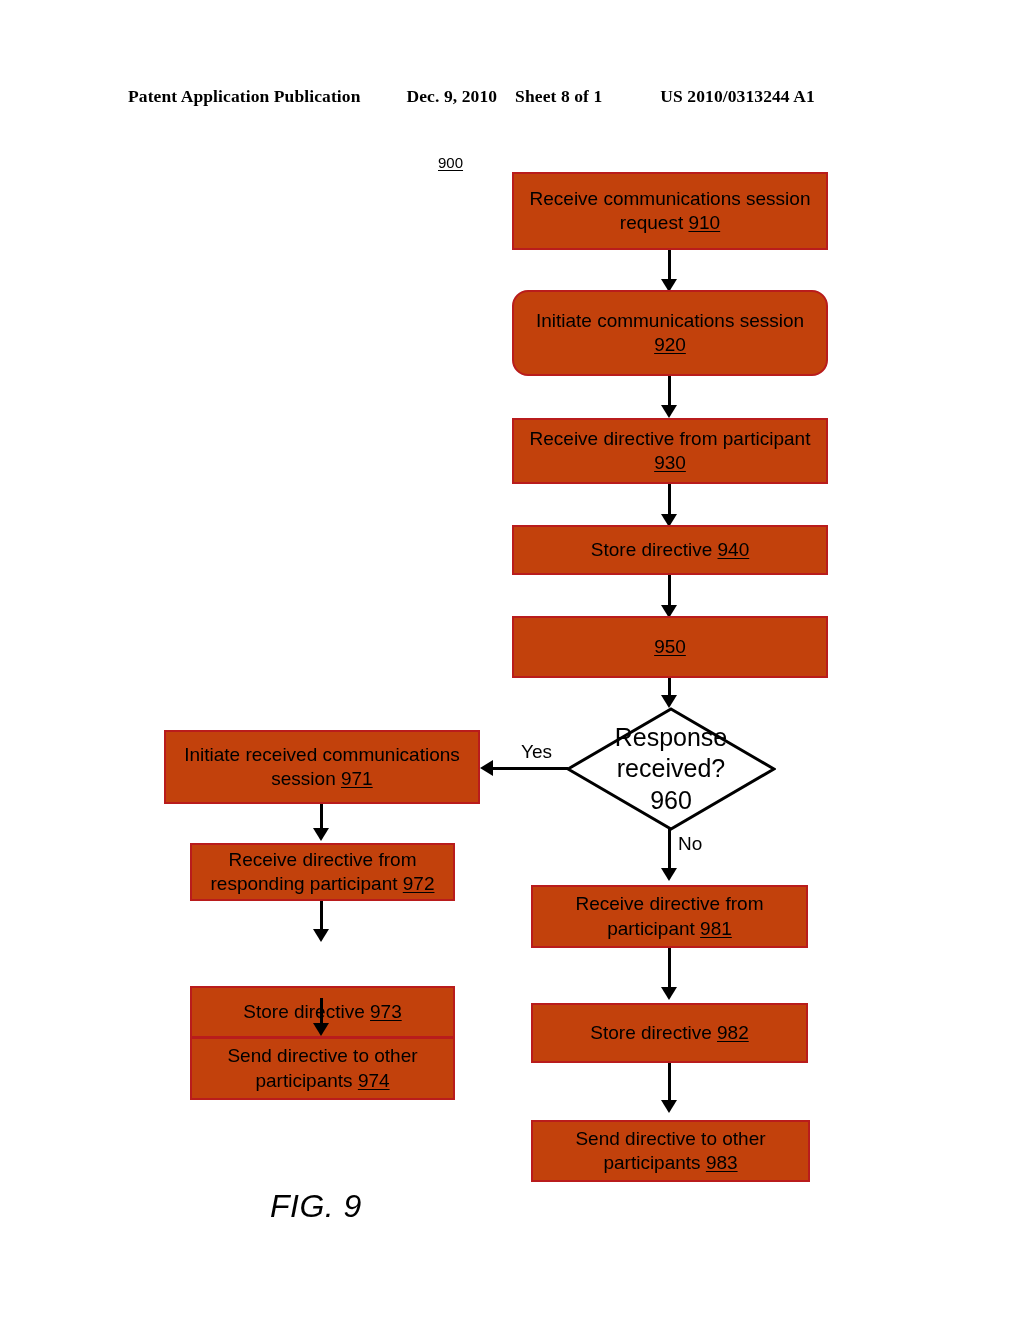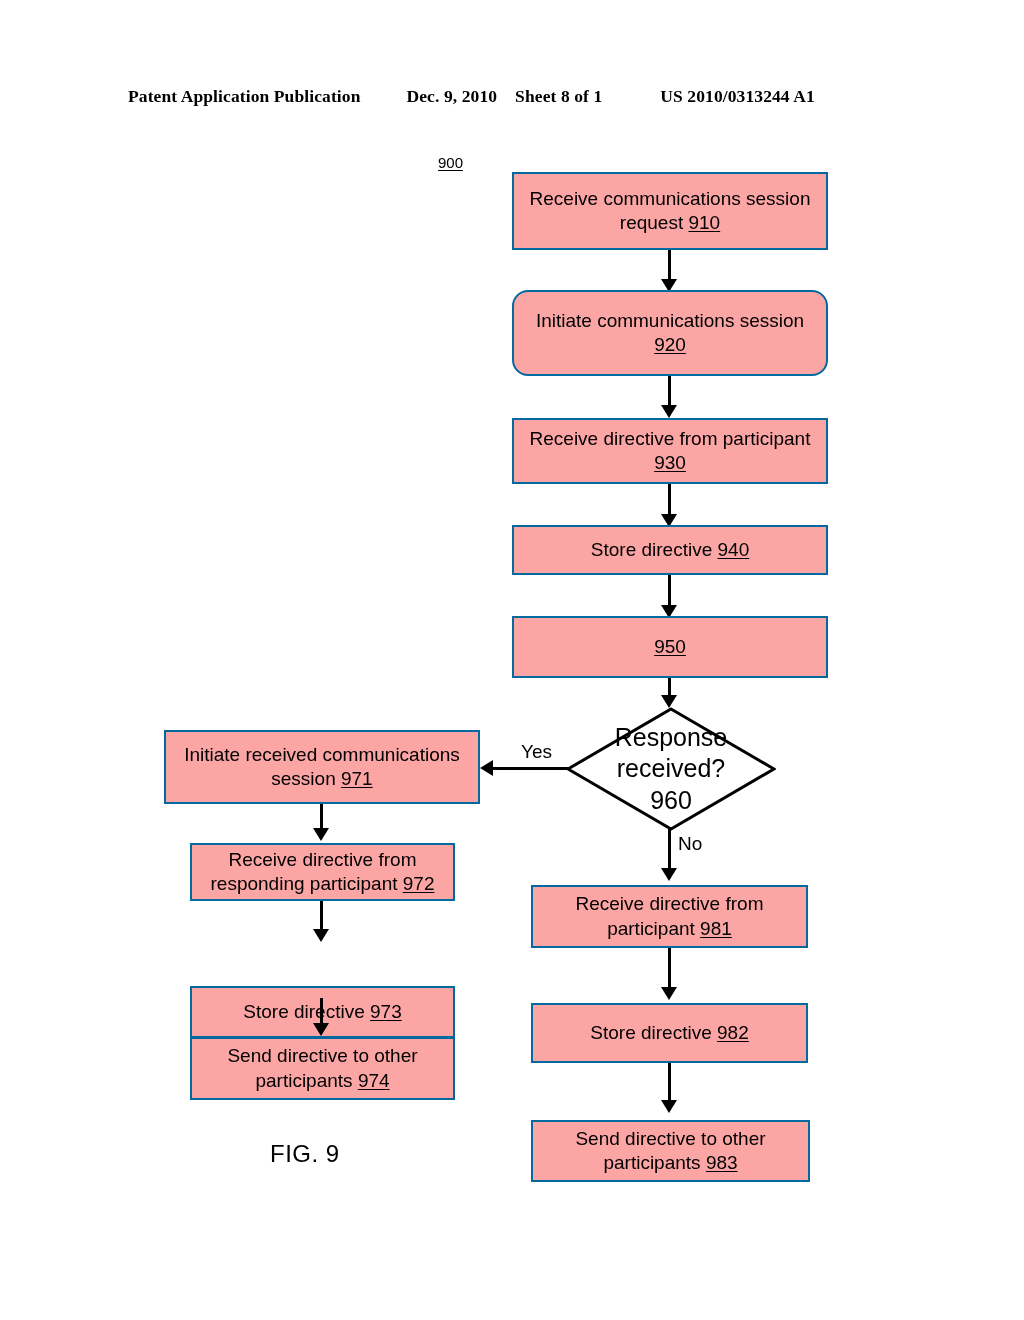--- a/index.html
+++ b/index.html
@@ -44,22 +44,22 @@
     top: 154px;
     font-size: 15px;
     text-decoration: underline;
     text-underline-offset: 2px;
   }
 
   
   .node {
     position: absolute;
     box-sizing: border-box;
-    border: 2px solid #0369a1;
-    background: #fca5a5;
+    border: 2px solid #b91c1c;
+    background: #c2410c;
     display: flex;
     align-items: center;
     justify-content: center;
     text-align: center;
     font-size: 19px;
     line-height: 1.28;
     padding: 2px 6px;
   }
   .node .txt { display: block; }
   .node .num {
@@ -128,23 +128,24 @@
   .branch-label {
     position: absolute;
     font-size: 19px;
     white-space: nowrap;
   }
 
   
   .fig-caption {
     position: absolute;
     left: 270px;
-    top: 1140px;
-    font-size: 24px;
+    top: 1188px;
+    font-size: 32px;
     letter-spacing: 0.5px;
+    font-style: italic;
   }
 </style>
 </head>
 <body>
 
 <div id="page-header">
   <span class="h-pub">Patent Application Publication</span>
   <span class="h-date">Dec. 9, 2010</span>
   <span class="h-sheet">Sheet 8 of 1</span>
   <span class="h-num">US 2010/0313244 A1</span>

